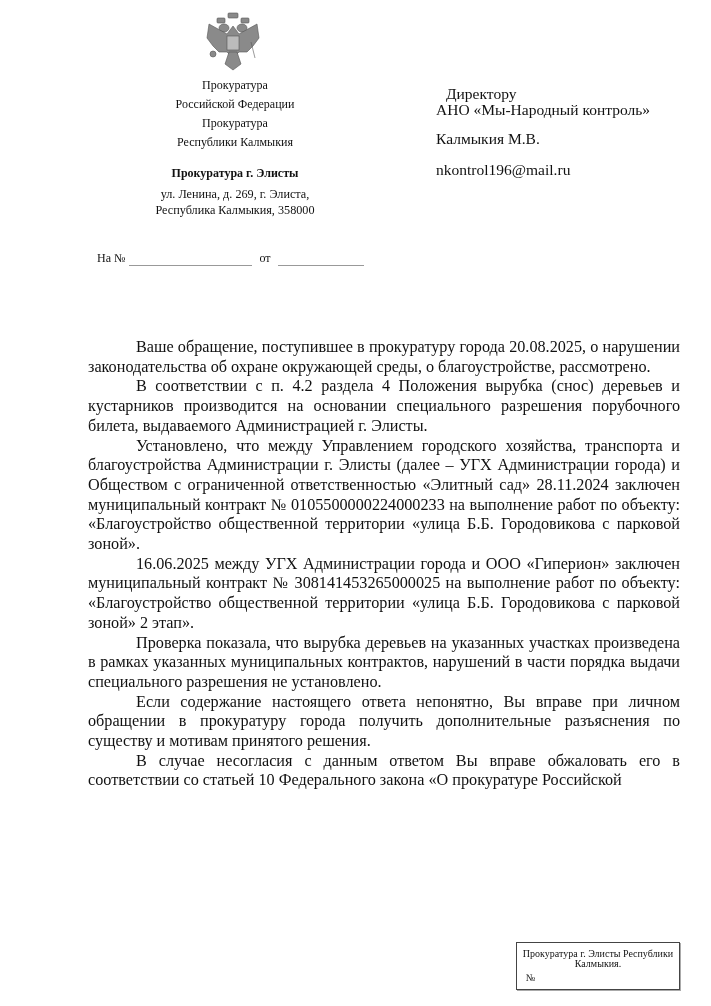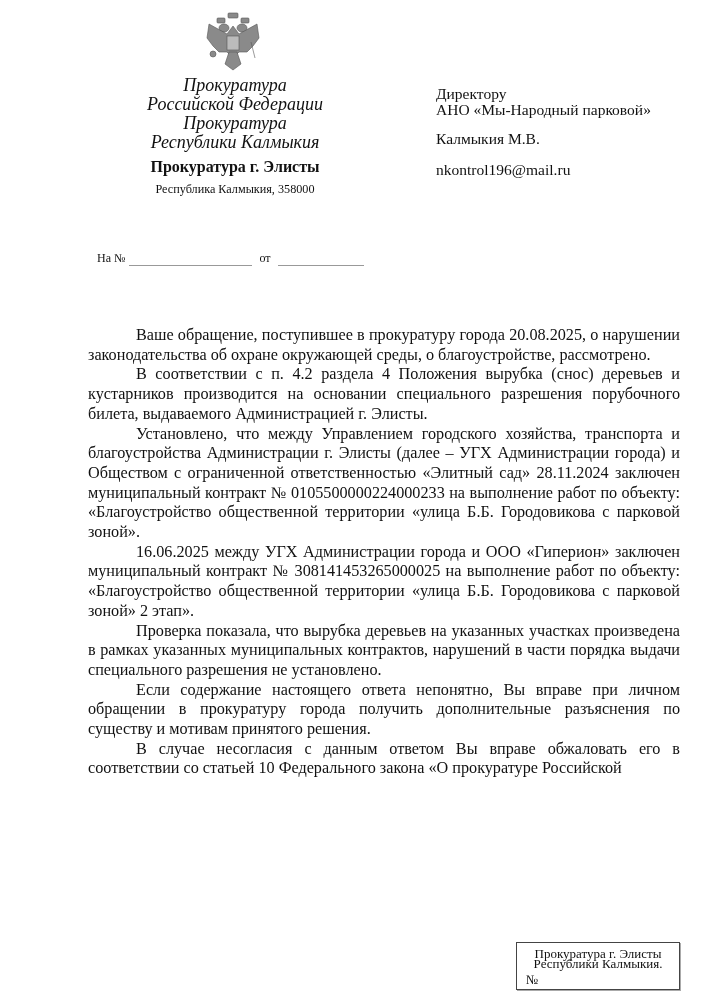--- a/index.html
+++ b/index.html
@@ -1,35 +1,35 @@
 <!DOCTYPE html>
 <html><head>
 <meta charset="utf-8">
 <style>
   html, body { margin: 0; padding: 0; background: #ffffff; }
   body { width: 711px; height: 1006px; position: relative; overflow: hidden;
          font-family: "Liberation Serif", "DejaVu Serif", serif; color: #111; }
   .emblem { position: absolute; left: 205px; top: 12px; width: 56px; height: 62px; }
   .org { position: absolute; left: 130px; top: 76px; width: 210px; text-align: center; }
-  .org .line { font-size: 18px; line-height: 19px; display: block; font-style: italic; }
-  .org .bold { font-weight: bold; font-size: 16px; margin-top: 6px; margin-bottom: 5px; display:block; }
+  .org .line { font-size: 12px; line-height: 19px; display: block; }
+  .org .bold { font-weight: bold; font-size: 12px; margin-top: 14px; margin-bottom: 5px; display:block; }
   .org .addr { font-size: 12.2px; line-height: 16px; display: block; }
   .recipient { position: absolute; left: 436px; top: 86px; font-size: 15.5px; }
-  .recipient .r1 { display:block; line-height: 15px; }
+  .recipient .r1 { display:block; line-height: 15px; margin-left: 10px; }
   .recipient .r2 { display:block; line-height: 17px; }
   .recipient .r3 { display:block; margin-top: 12px; }
   .recipient .r4 { display:block; margin-top: 13px; }
   .ref { position: absolute; left: 97px; top: 251px; font-size: 12px; display: flex; align-items: flex-end; }
   .ref .blank { display: inline-block; border-bottom: 1px solid #999; height: 10px; }
   .ref .b1 { width: 123px; margin: 0 7px 0 4px; }
   .ref .b2 { width: 86px; margin-left: 7px; }
-  .body { position: absolute; left: 88px; top: 326px; width: 592px; font-size: 16.2px; line-height: 19.7px; }
+  .body { position: absolute; left: 88px; top: 338px; width: 592px; font-size: 16.2px; line-height: 19.7px; }
   .body p { margin: 0; text-indent: 48px; text-align: justify; }
   .stamp { position: absolute; left: 516px; top: 942px; width: 162px; height: 46px; border: 1px solid #444;
-           box-shadow: 1px 1px 0 #aaa; font-size: 13px; }
+           box-shadow: 1px 1px 0 #aaa; font-size: 10px; }
   .stamp .s1 { display:block; text-align: center; margin-top: 6px; line-height: 10px; }
   .stamp .s2 { display:block; margin-left: 9px; margin-top: 3px; }
 </style>
 </head>
 <body>
 
 <div class="emblem">
   <svg width="56" height="62" viewBox="0 0 56 62">
     <g fill="#8a8a8a" stroke="#555" stroke-width="0.6">
       <rect x="23" y="1" width="10" height="5" rx="1"></rect>
@@ -45,26 +45,27 @@
     </g>
   </svg>
 </div>
 
 <div class="org">
   <span class="line">Прокуратура</span>
   <span class="line">Российской Федерации</span>
   <span class="line">Прокуратура</span>
   <span class="line">Республики Калмыкия</span>
   <span class="bold">Прокуратура г. Элисты</span>
+  <span class="addr">ул. Ленина, д. 269, г. Элиста,</span>
   <span class="addr">Республика Калмыкия, 358000</span>
 </div>
 
 <div class="recipient">
   <span class="r1">Директору</span>
-  <span class="r2">АНО «Мы-Народный парковой»</span>
+  <span class="r2">АНО «Мы-Народный контроль»</span>
   <span class="r3">Калмыкия М.В.</span>
   <span class="r4">nkontrol196@mail.ru</span>
 </div>
 
 <div class="ref">
   <span>На №</span>
   <span class="blank b1"></span>
   <span>от</span>
   <span class="blank b2"></span>
 </div>

